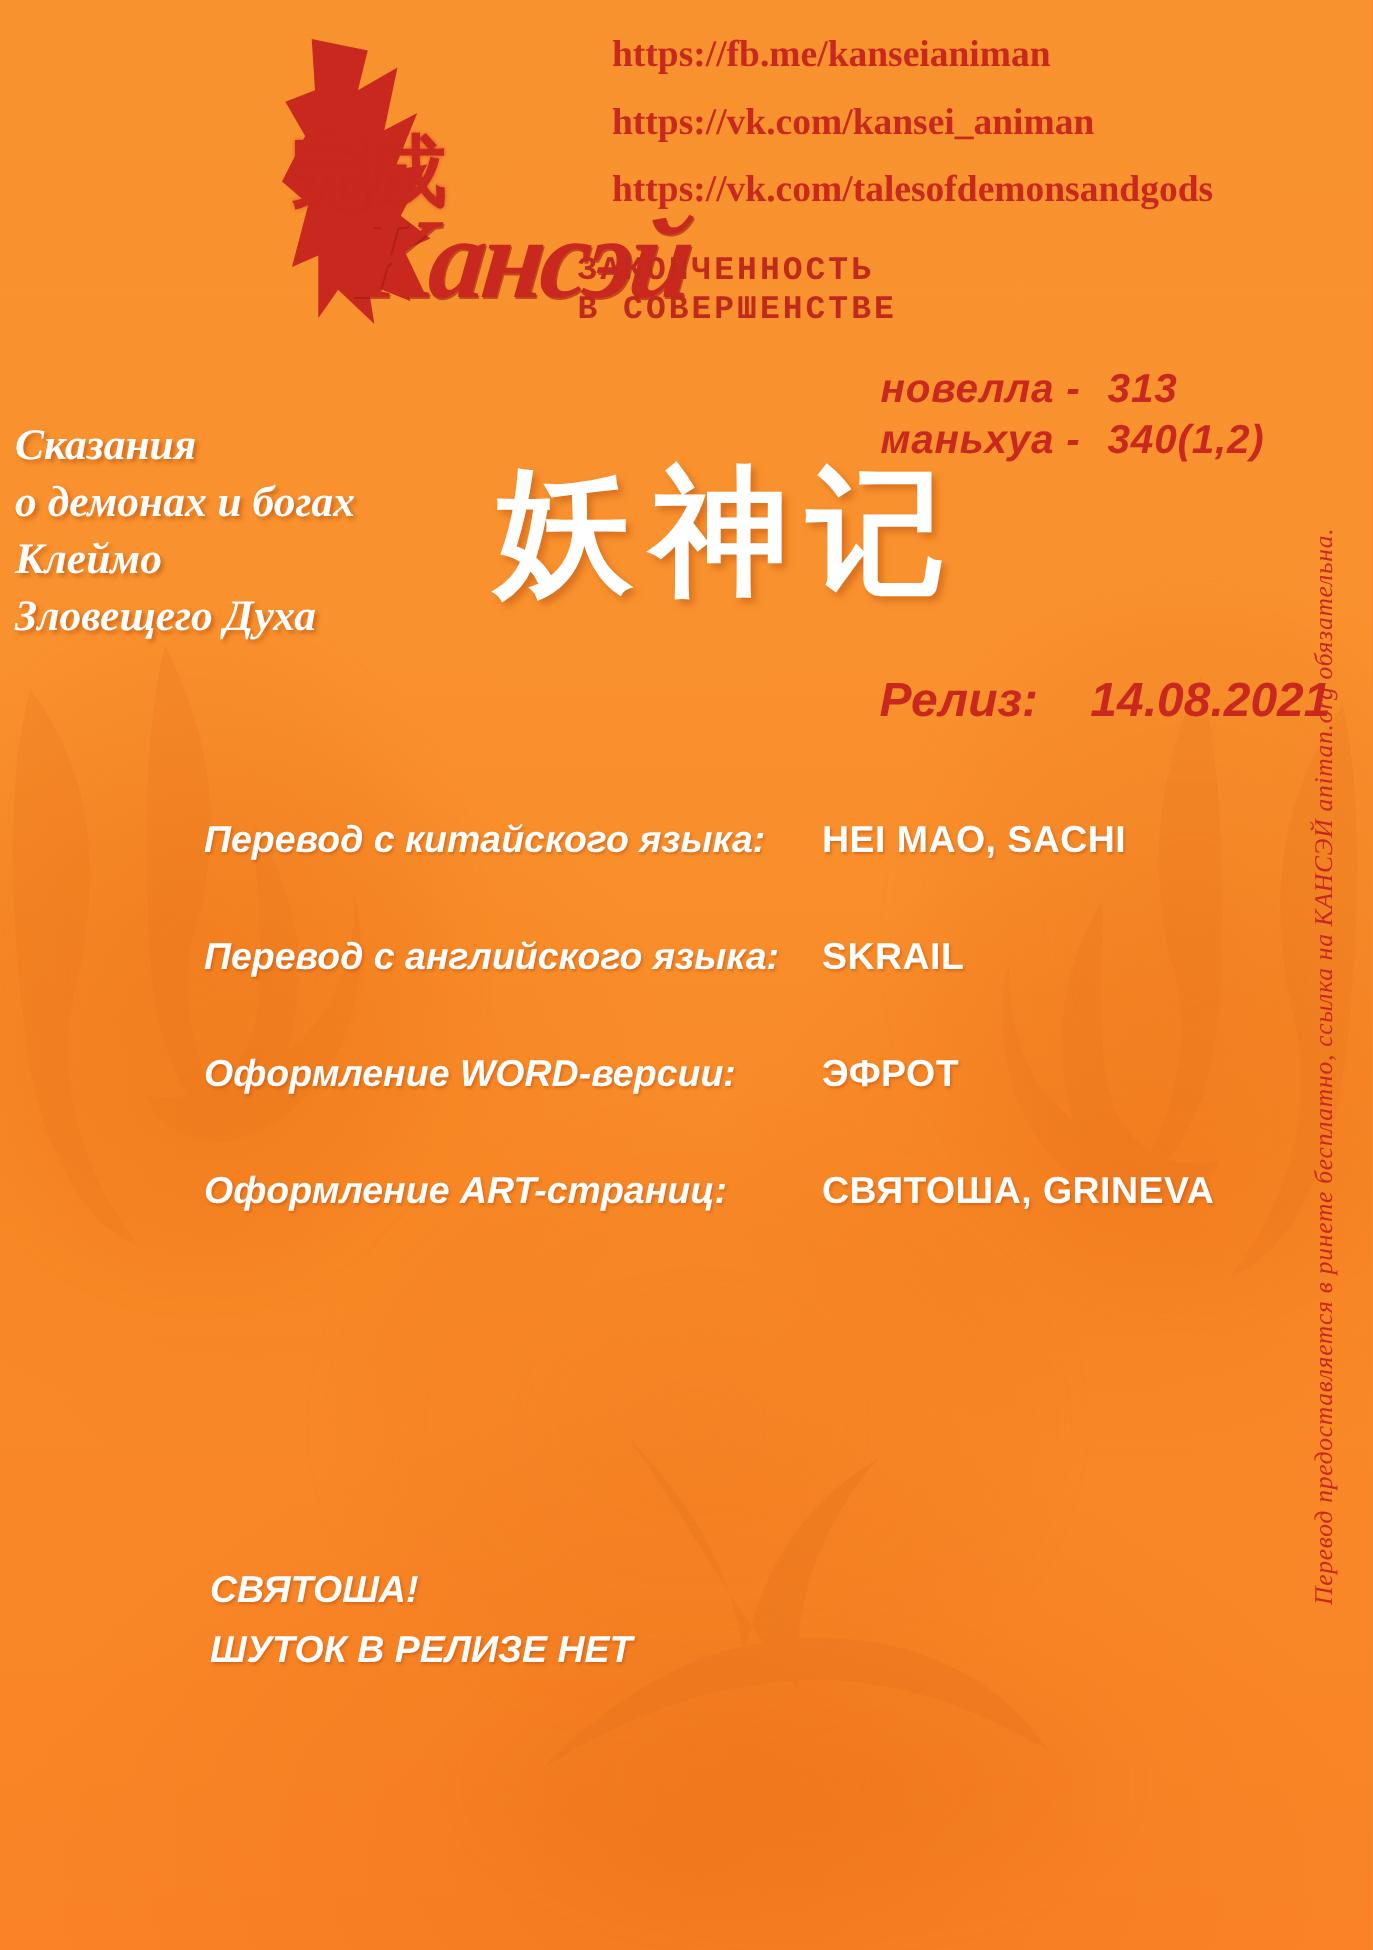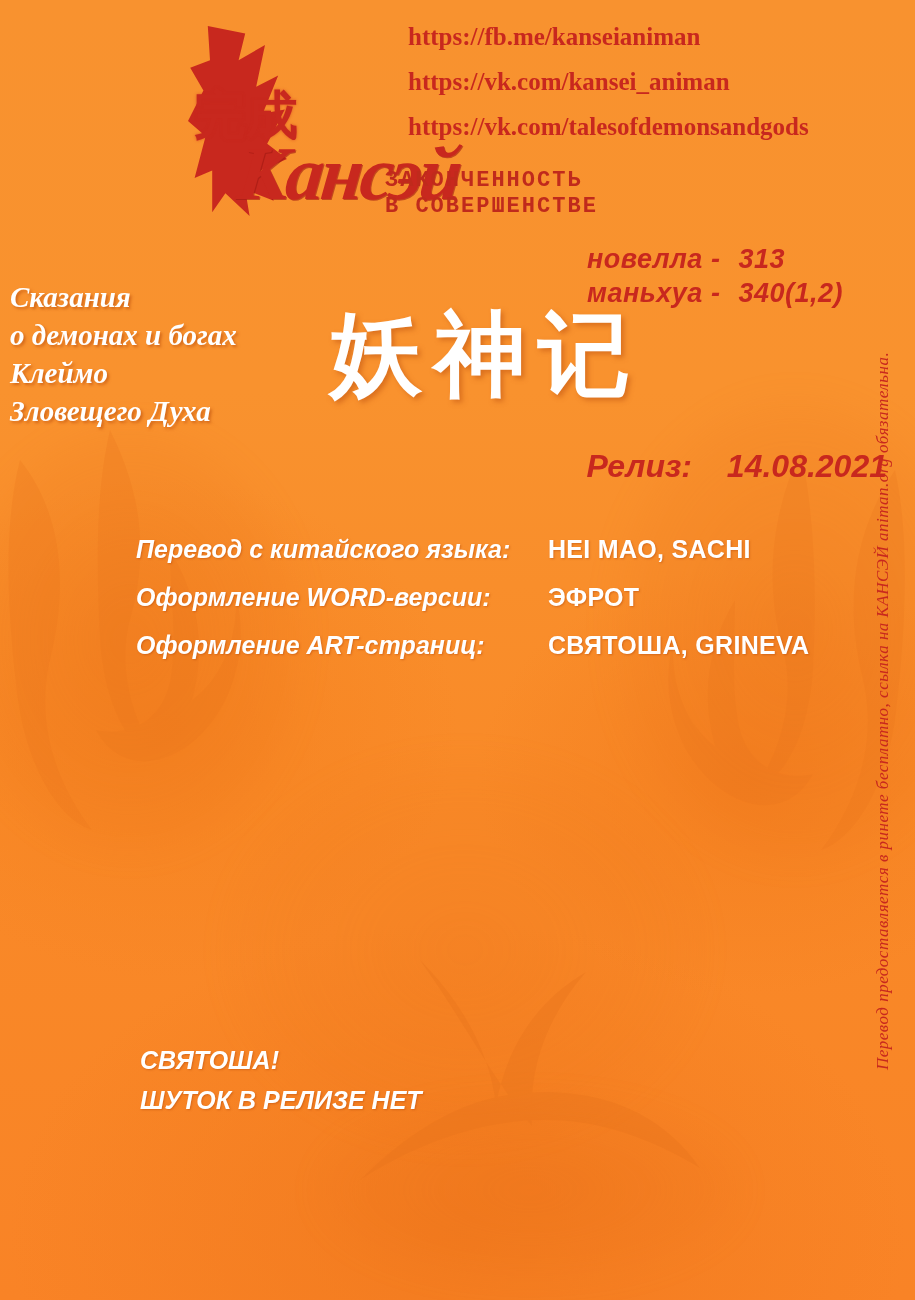--- a/index.html
+++ b/index.html
@@ -185,22 +185,23 @@
 
   
   .credits {
     position: absolute;
     left: 136px;
     top: 516px;
     width: 740px;
   }
   .credit-row {
     display: flex;
-    align-items: flex-end;
+    align-items: flex-start;
     height: 48px;
+    margin-top: 30px;
   }
   .credit-label {
     width: 412px;
     color: #FFFFFF;
     font-family: "Liberation Sans", sans-serif;
     font-weight: bold;
     font-style: italic;
     font-size: 25px;
     text-shadow: 1px 1px 2px rgba(185,75,12,.5);
   }
@@ -318,20 +319,24 @@
     <span>Релиз:</span>
     <span class="date">14.08.2021</span>
   </div>
 
   <div class="credits">
     <div class="credit-row">
       <div class="credit-label">Перевод с китайского языка:</div>
       <div class="credit-value">HEI MAO, SACHI</div>
     </div>
     <div class="credit-row">
+      <div class="credit-label">Перевод с английского языка:</div>
+      <div class="credit-value">SKRAIL</div>
+    </div>
+    <div class="credit-row">
       <div class="credit-label">Оформление WORD-версии:</div>
       <div class="credit-value">ЭФРОТ</div>
     </div>
     <div class="credit-row">
       <div class="credit-label">Оформление ART-страниц:</div>
       <div class="credit-value">СВЯТОША, GRINEVA</div>
     </div>
   </div>
 
   <div class="notice">

